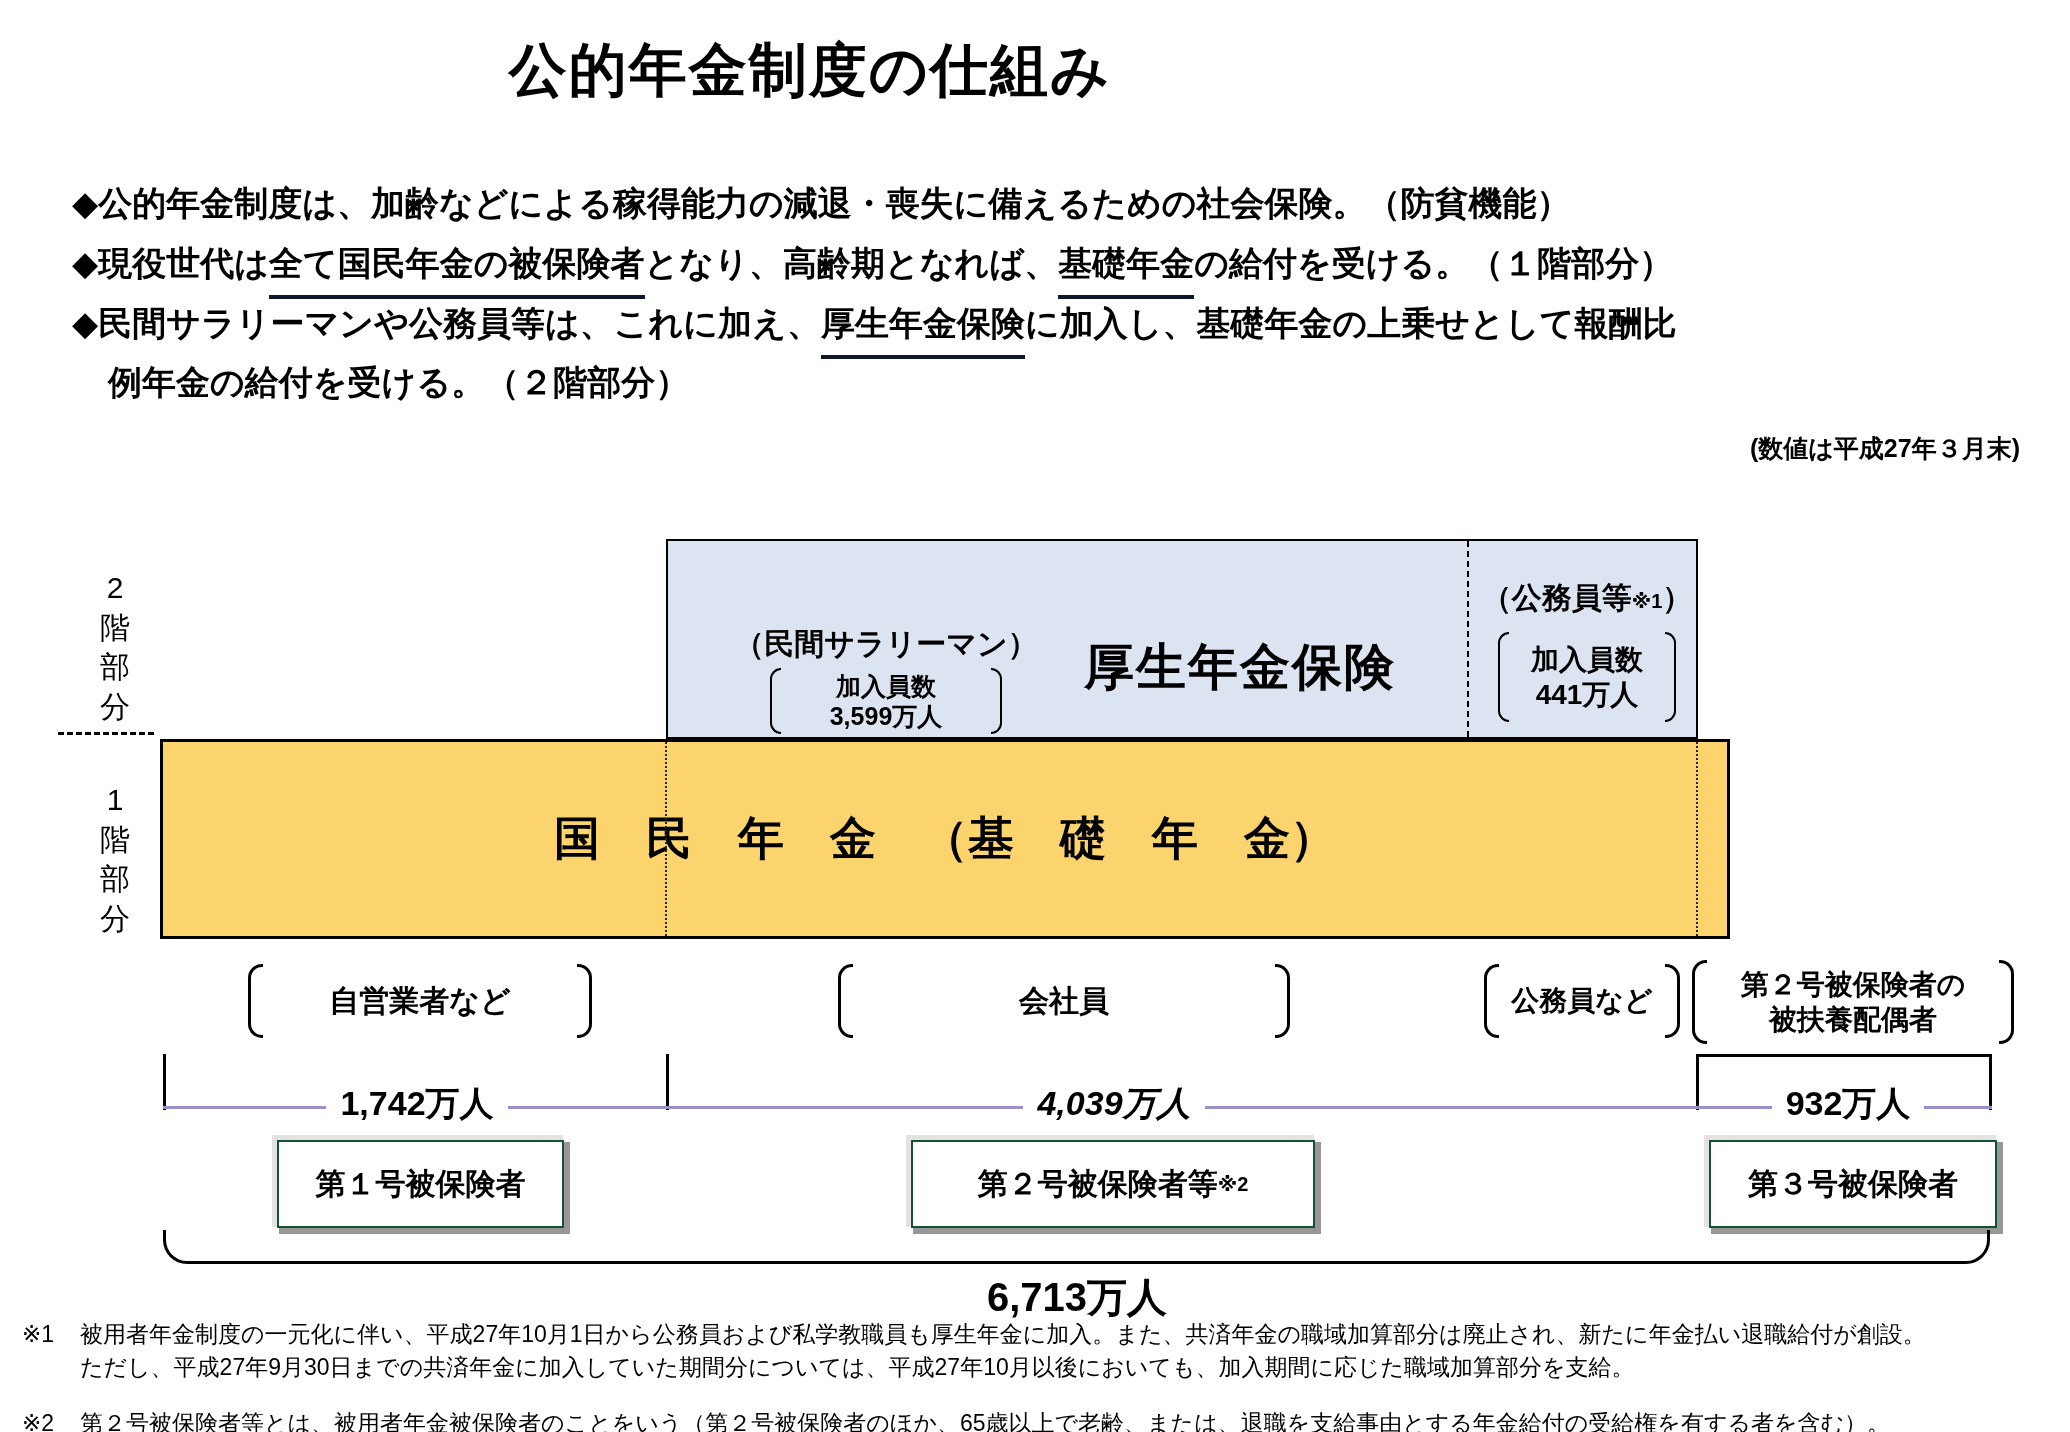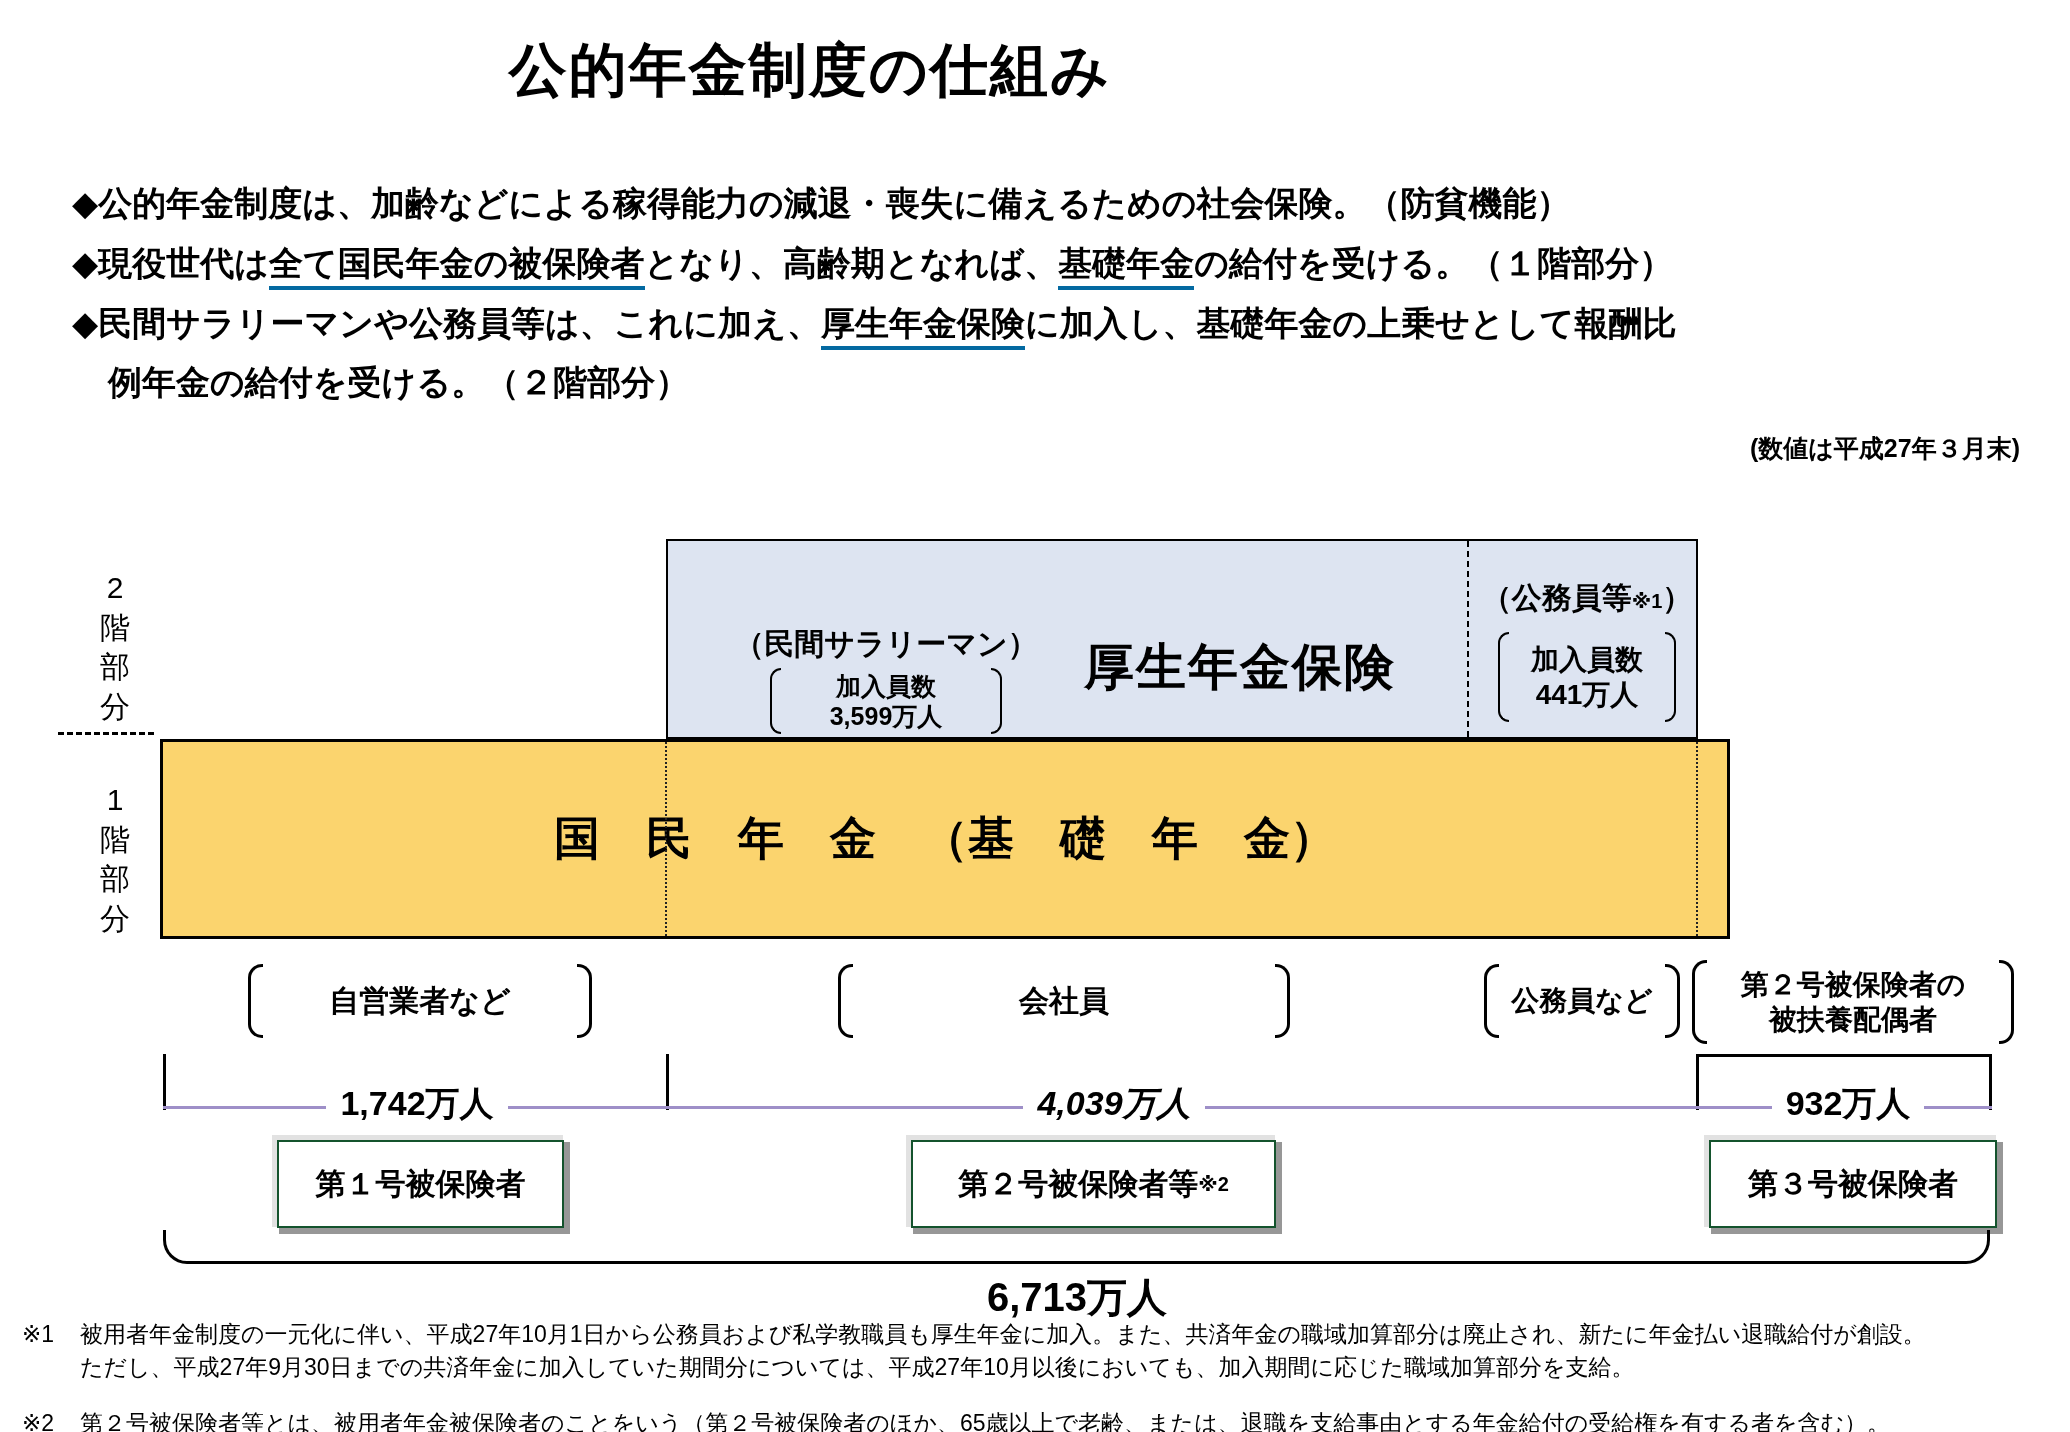--- a/index.html
+++ b/index.html
@@ -5,21 +5,21 @@
   html,body{margin:0;padding:0;background:#fff;}
   body{font-family:"Liberation Sans","DejaVu Sans",sans-serif;color:#000;}
   #stage{position:relative;width:2070px;height:1432px;background:#fff;overflow:hidden;}
   .abs{position:absolute;box-sizing:border-box;margin-top:32px;}
 
   
   .title{left:0;top:10;width:1620px;text-align:center;font-size:58px;font-weight:bold;letter-spacing:2px;}
   .bullets{left:72px;top:142px;width:1580px;font-size:34px;font-weight:bold;line-height:1.76;}
   .rich-line{white-space:nowrap;}
   .rich-line.cont{padding-left:36px;}
-  .u{border-bottom:4px solid #0369a1;padding-bottom:4px;}
+  .u{border-bottom:4px solid #0f172a;padding-bottom:13px;}
   .date-note{left:1690px;top:400px;width:330px;text-align:right;font-size:25px;font-weight:bold;}
 
   
   .floor{width:46px;font-size:30px;line-height:1.32;text-align:center;word-break:break-all;}
   .floor2{left:92px;top:536px;}
   .floor1{left:92px;top:748px;}
   .dash-h{left:58px;top:700px;width:96px;border-top:3px dashed #000;}
 
   
   .kosei-box{left:666px;top:507px;width:1032px;height:200px;background:var(--blue);border:2px solid #000;}
@@ -71,21 +71,21 @@
   .count span{background:#fff;padding:0 14px;}
   .count1{left:267px;width:300px;}
   .count2{left:964px;width:300px;font-style:italic;}
   .count3{left:1718px;width:260px;}
 
   
   .tag{height:88px;background:#fff;border:2px solid #14532d;display:flex;align-items:center;justify-content:center;
        font-size:30px;font-weight:bold;white-space:nowrap;
        box-shadow:-3px -3px 0 2px #e2e2e2,4px 4px 0 2px #979797;}
   .tag1{left:277px;top:1108px;width:287px;}
-  .tag2{left:911px;top:1108px;width:365px;}
+  .tag2{left:911px;top:1108px;width:404px;}
   .tag3{left:1709px;top:1108px;width:288px;}
 
   
   .brace{left:163px;top:1198px;width:1827px;height:34px;border-left:3px solid #000;border-right:3px solid #000;border-bottom:3px solid #000;border-radius:0 0 24px 24px;}
   .total{left:877px;top:1238px;width:400px;text-align:center;font-size:40px;font-weight:bold;}
 
   
   .footnotes{left:22px;top:1286px;width:2032px;font-size:23px;line-height:1.42;}
   .fn-row{display:flex;}
   .fn-marker{flex:0 0 58px;}

